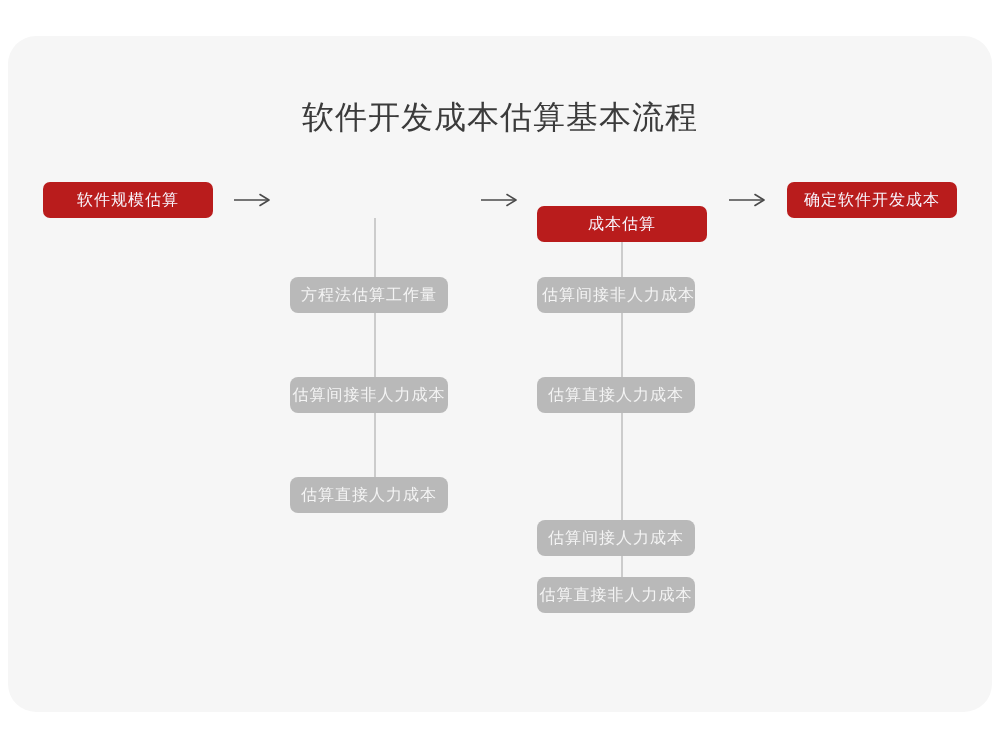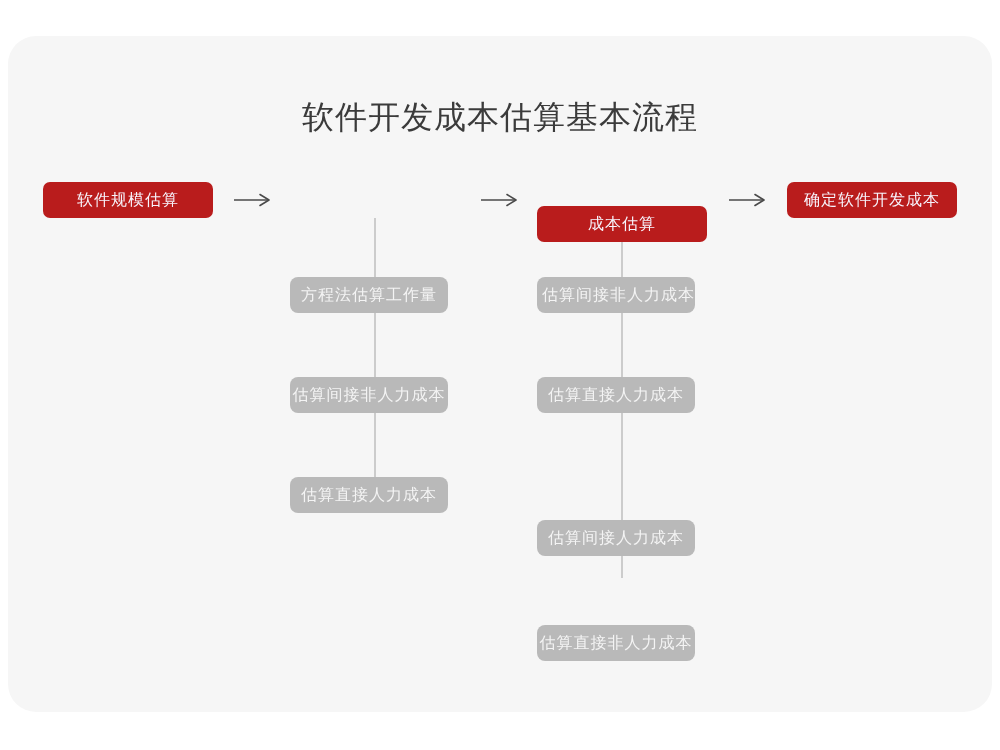--- a/index.html
+++ b/index.html
@@ -94,21 +94,21 @@
   .rowA-0 { top: 241px; }
   .rowA-1 { top: 341px; }
   .rowA-2 { top: 441px; }
 
   
   .colB { left: 529px; }
   .colB-line { left: 613px; top: 182px; height: 360px; }
   .rowB-0 { top: 241px; text-align: right; }
   .rowB-1 { top: 341px; }
   .rowB-2 { top: 441px; margin-top: 43px; }
-  .rowB-3 { top: 541px; margin-top: 48px; }
+  .rowB-3 { top: 541px; }
 </style>
 </head>
 <body>
 
 <div class="canvas">
   <div class="card">
 
     <div class="diagram-title">软件开发成本估算基本流程</div>
 
     <div class="v-line colA-line"></div>

